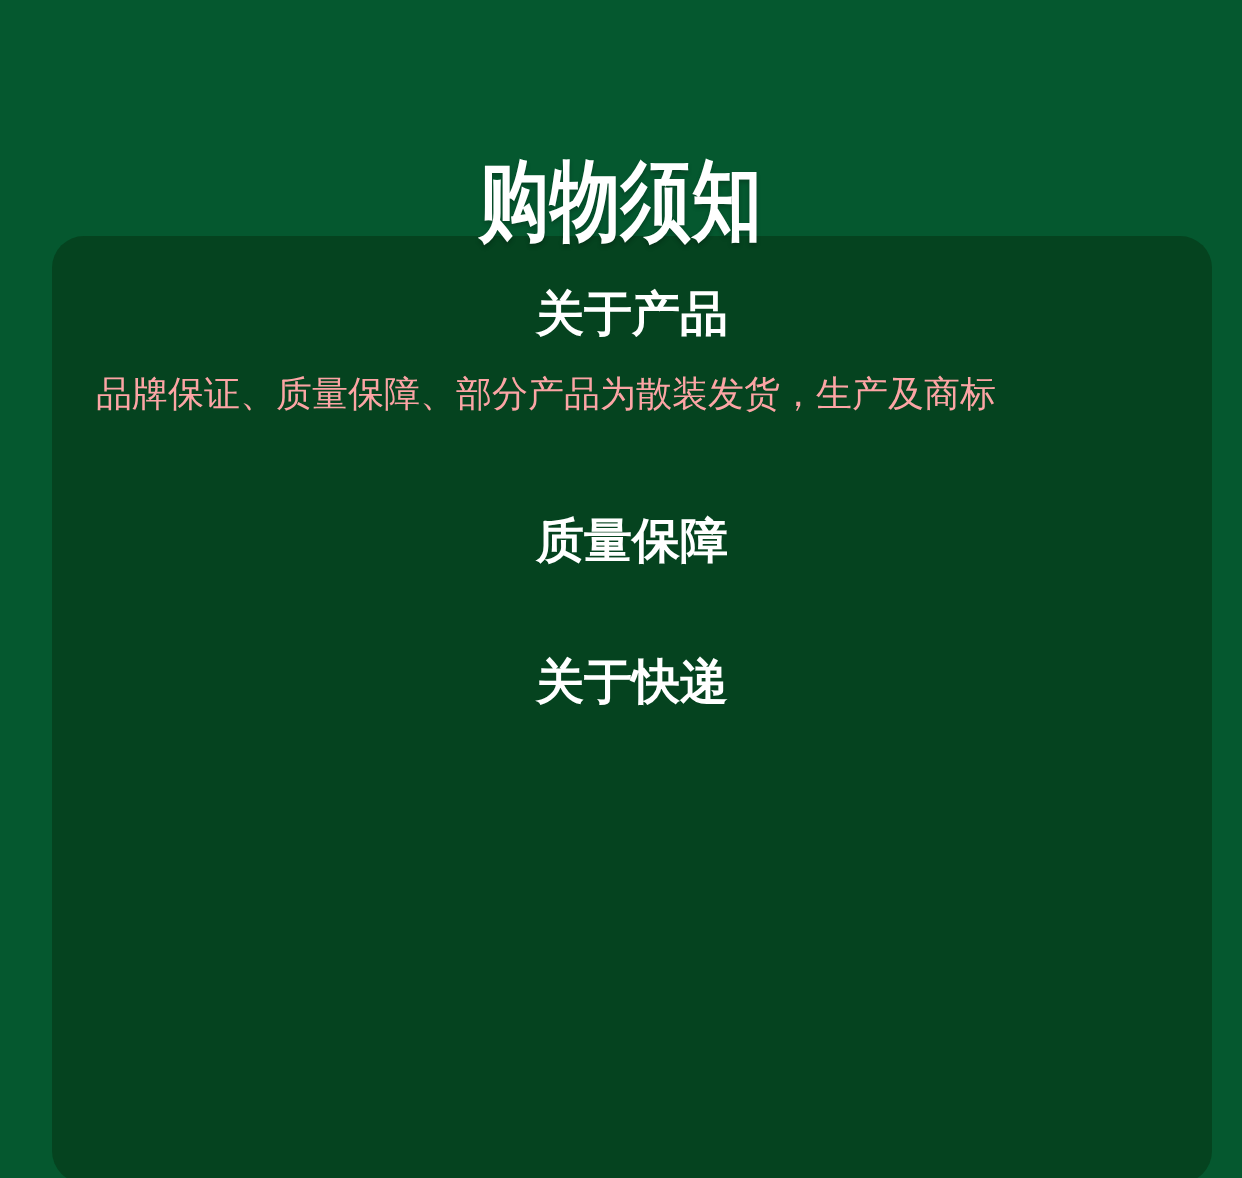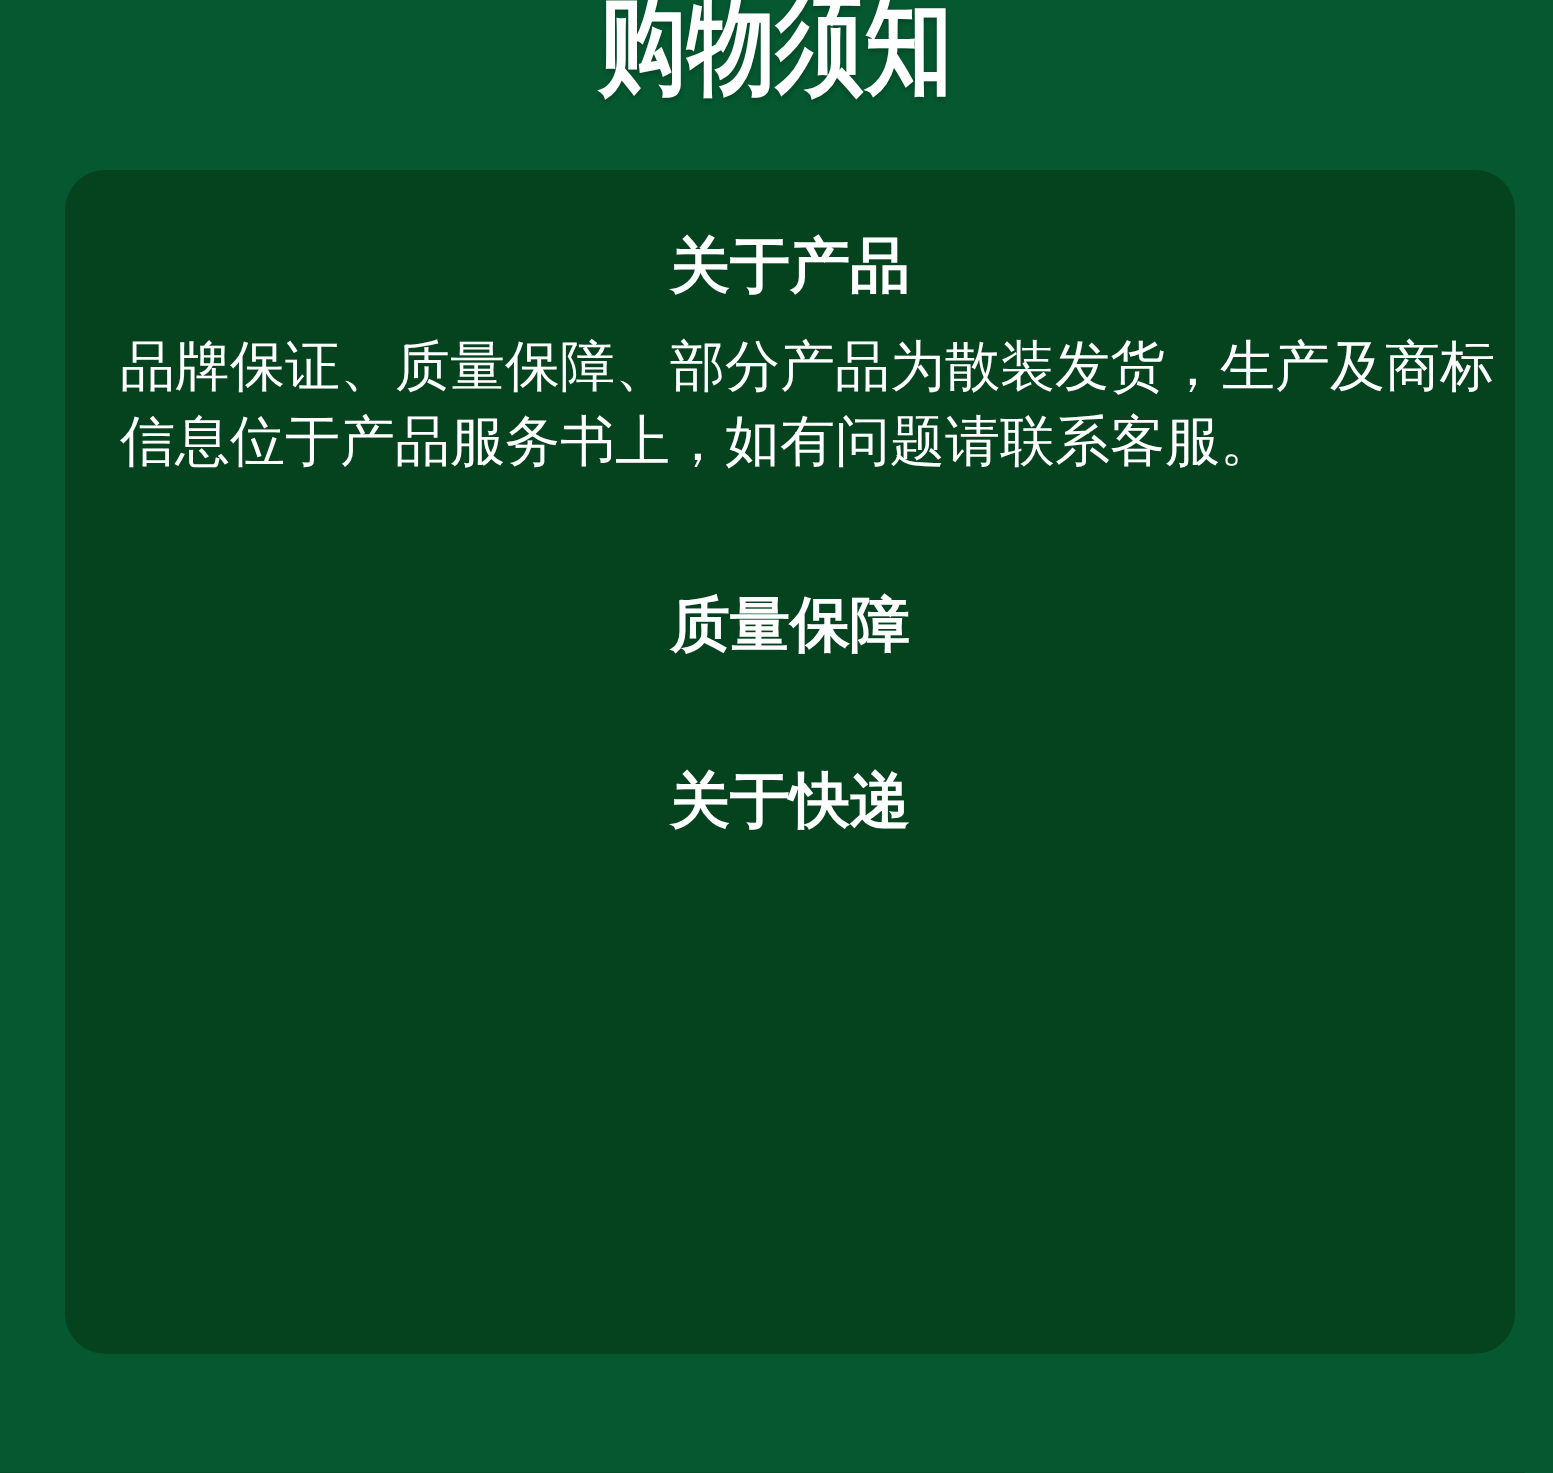--- a/index.html
+++ b/index.html
@@ -15,23 +15,23 @@
     color: #FFFFFF;
     -webkit-font-smoothing: antialiased;
   }
   .page {
     width: 1242px;
     height: 1178px;
     background: #05582F;
     position: relative;
   }
   .page-title {
-    height: 136px;
+    height: 236px;
     display: flex;
-    align-items: flex-start;
+    align-items: flex-end;
     justify-content: center;
   }
   .page-title .title-text {
     display: inline-block;
     font-size: 70px;
     font-weight: 800;
     line-height: 1;
     letter-spacing: 1px;
     transform: scaleY(1.26);
     transform-origin: center;
@@ -56,45 +56,44 @@
   }
   .section-title {
     margin: 0 0 26px 0;
     font-size: 48px;
     line-height: 48px;
     font-weight: 700;
     text-align: center;
     color: #FFFFFF;
   }
   .section-body {
-    font-size: 44px;
+    font-size: 36px;
     line-height: 60px;
     font-weight: 400;
-    color: #ffffff;
+    color: #fca5a5;
   }
   .body-line {
     white-space: nowrap;
   }
 </style>
 </head>
 <body>
 
 <div class="page">
 
   <div class="page-title">
     <span class="title-text">购物须知</span>
   </div>
 
   <div class="notice-card">
 
     <div class="section">
       <h2 class="section-title">关于产品</h2>
       <div class="section-body">
         <div class="body-line">品牌保证、质量保障、部分产品为散装发货，生产及商标</div>
-        <div class="body-line">信息位于产品服务书上，如有问题请联系客服。</div>
       </div>
     </div>
 
     <div class="section">
       <h2 class="section-title">质量保障</h2>
     </div>
 
     <div class="section">
       <h2 class="section-title">关于快递</h2>
     </div>

